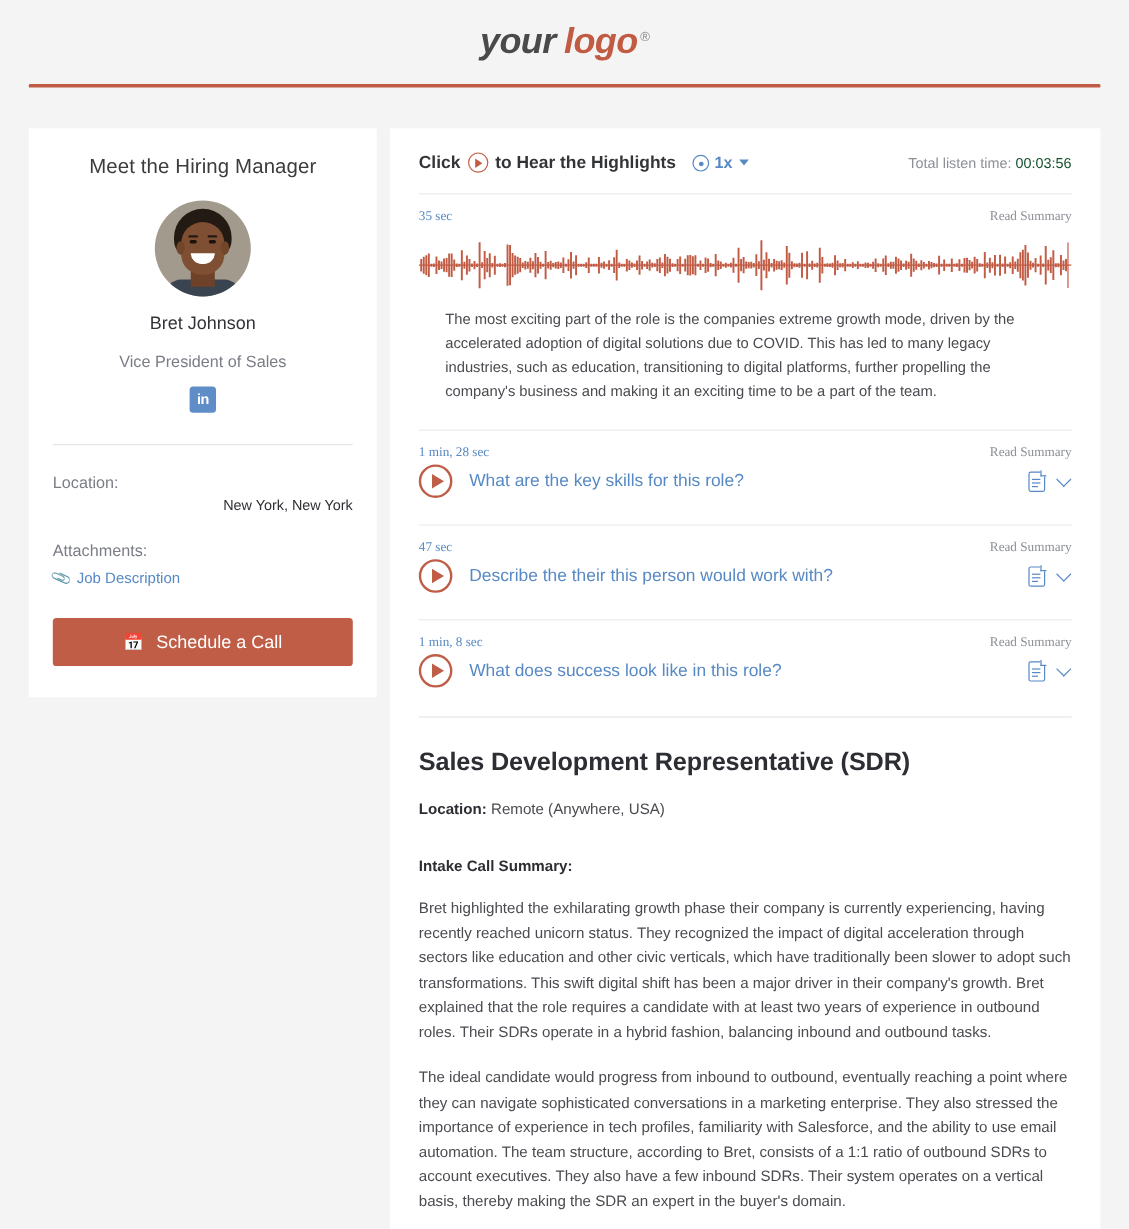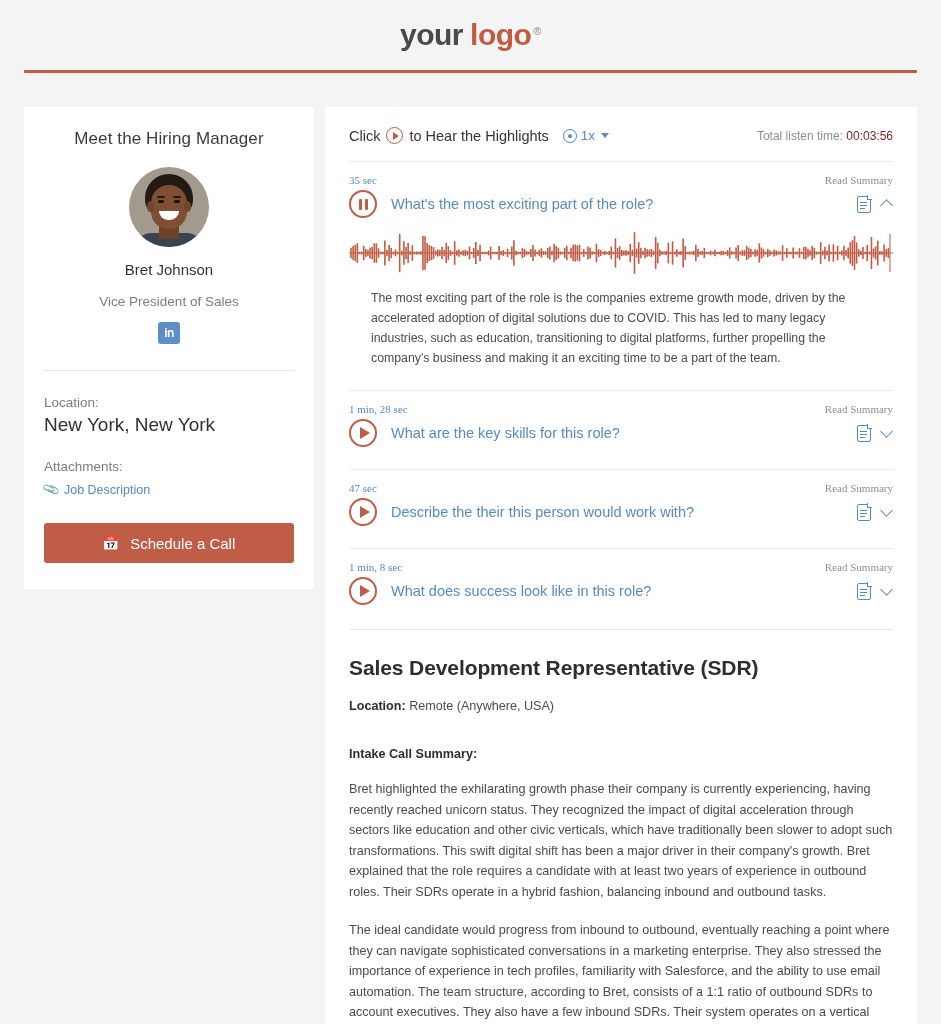--- a/index.html
+++ b/index.html
@@ -20,20 +20,21 @@
     align-items: center;
     justify-content: center;
     background: #f4f4f4;
   }
   .logo {
     font-size: 30px;
     font-weight: 700;
     letter-spacing: -0.5px;
     display: flex;
     align-items: baseline;
+    font-style: italic;
   }
   .logo-your { color: #4a4a4a; }
   .logo-logo { color: #c25b44; margin-left: 7px; }
   .logo-reg { color: #8d8d8d; font-size: 11px; font-weight: 400; margin-left: 2px; position: relative; top: -10px;}
 
   .brand-rule {
     margin: 0 24px;
     height: 3px;
     background: #c25b44;
     border-radius: 1px;
@@ -104,21 +105,21 @@
   .li-icon {
     width: 22px; height: 22px; background: #5f8dc8; border-radius: 3px;
     display: flex; align-items: center; justify-content: center;
     color: #ffffff; font-size: 12px; font-weight: 700; font-family: "Liberation Sans", sans-serif;
     letter-spacing: -0.5px;
   }
 
   .left-divider { height: 1px; background: #e6e6e6; margin: 26px 0 0 0; }
 
   .field-label { font-size: 13.5px; color: #7a7d85; margin-top: 24px; }
-  .field-value { font-size: 19px; color: #2f3136; margin-top: 4px; }
+  .field-value { font-size: 12px; color: #2f3136; margin-top: 4px; text-align: right; }
   .attach-label { font-size: 13.5px; color: #7a7d85; margin-top: 23px; }
   .attach-link {
     display: flex; align-items: center; gap: 5px;
     margin-top: 9px; font-size: 12.5px; color: #5789c4; cursor: pointer;
   }
   .clip { color: #8fa7c4; font-size: 12px; transform: rotate(-25deg); display:inline-block;}
 
   .schedule-btn {
     margin-top: 26px;
     height: 40px; width: 100%;
@@ -133,42 +134,42 @@
   .right-card {
     flex: 1 1 auto;
     background: #ffffff;
     padding: 20px 24px 26px 24px;
     min-height: 890px;
   }
   .hl-top {
     display: flex; align-items: center; justify-content: space-between;
     padding-bottom: 4px;
   }
-  .hl-left { display: flex; align-items: center; font-size: 14.5px; color: #333438; gap: 6px; }
+  .hl-left { display: flex; align-items: center; font-size: 14.5px; color: #333438; gap: 6px; font-weight: bold; }
   .mini-play {
     width: 17px; height: 17px; border: 1.8px solid #c25b44; border-radius: 50%;
     display: inline-flex; align-items: center; justify-content: center;
   }
   .mini-play::after {
     content: ""; border-left: 6px solid #c25b44;
     border-top: 4px solid transparent; border-bottom: 4px solid transparent;
     margin-left: 2px;
   }
   .speed-group { display: flex; align-items: center; gap: 4px; margin-left: 8px; color: #5789c4; font-size: 13.5px; }
   .speed-circle {
     width: 14px; height: 14px; border: 1.3px solid #5789c4; border-radius: 50%;
     display:inline-flex; align-items:center; justify-content:center;
     font-size: 9px; color:#5789c4;
   }
   .caret-down {
     width: 0; height: 0; border-left: 4px solid transparent; border-right: 4px solid transparent;
     border-top: 5px solid #5789c4; margin-left: 2px;
   }
   .listen-time { font-size: 12px; color: #8c8f96; }
-  .listen-time b { color: #7f1d1d; font-weight: 400; }
+  .listen-time b { color: #14532d; font-weight: 400; }
 
   .hl-rule { height: 1px; background: #ececec; margin-top: 13px; }
 
   
   .hl-item { padding-top: 12px; }
   .hl-row { display: flex; align-items: flex-end; justify-content: space-between; font-family: Liberation Serif, serif; }
   .hl-dur { font-size: 11px; color: #5789c4; }
   .hl-read { font-size: 11px; color: #8c8f96; text-align: right; }
   .hl-qrow { display: flex; align-items: center; justify-content: space-between; margin-top: 4px; }
   .q-left { display: flex; align-items: center; gap: 14px; }
@@ -301,39 +302,20 @@
           <b>00:03:56</b>
         </div>
       </div>
 
       <div class="hl-rule"></div>
 
       <div class="hl-item">
         <div class="hl-row">
           <span class="hl-dur">35 sec</span>
           <span class="hl-read">Read Summary</span>
-        </div>
-        <div class="hl-qrow">
-          <div class="q-left">
-            <span class="big-btn pause">
-                <span></span>
-                <span></span>
-              </span>
-            <span class="q-text">What's the most exciting part of the role?</span>
-          </div>
-          <div class="q-right">
-            <span class="doc-ico">
-              <span class="sheet"></span>
-                <span class="corner"></span>
-              <span class="ln l1"></span>
-                <span class="ln l2"></span>
-                <span class="ln l3"></span>
-            </span>
-            <span class="chev up"></span>
-          </div>
         </div>
 
         <div class="wave-wrap">
           <svg viewBox="0 0 540 46" preserveAspectRatio="none">
             <line x1="0" y1="23" x2="540" y2="23" stroke="#c25b44" stroke-width="1"></line>
             <g id="bars" stroke="#c25b44" stroke-width="1.6" stroke-linecap="butt">
                 <line x1="2.0" y1="17.8" x2="2.0" y2="28.2"></line>
                 <line x1="4.1" y1="15.9" x2="4.1" y2="30.1"></line>
                 <line x1="6.2" y1="14.7" x2="6.2" y2="31.3"></line>
                 <line x1="8.3" y1="13.2" x2="8.3" y2="32.8"></line>

